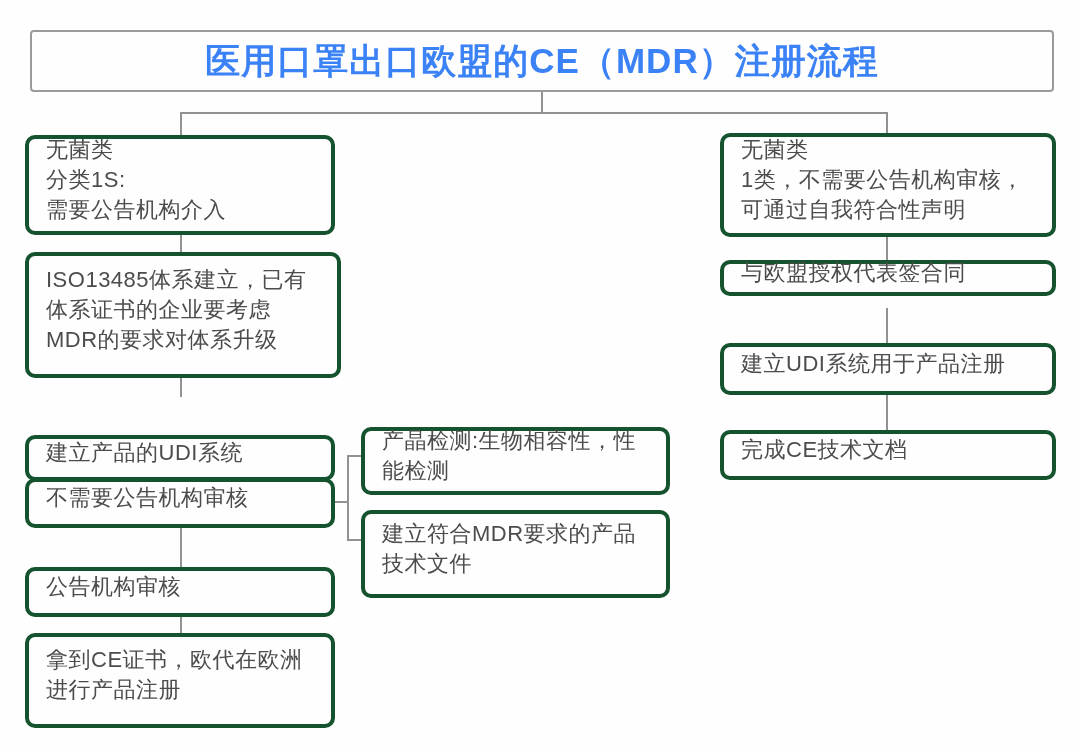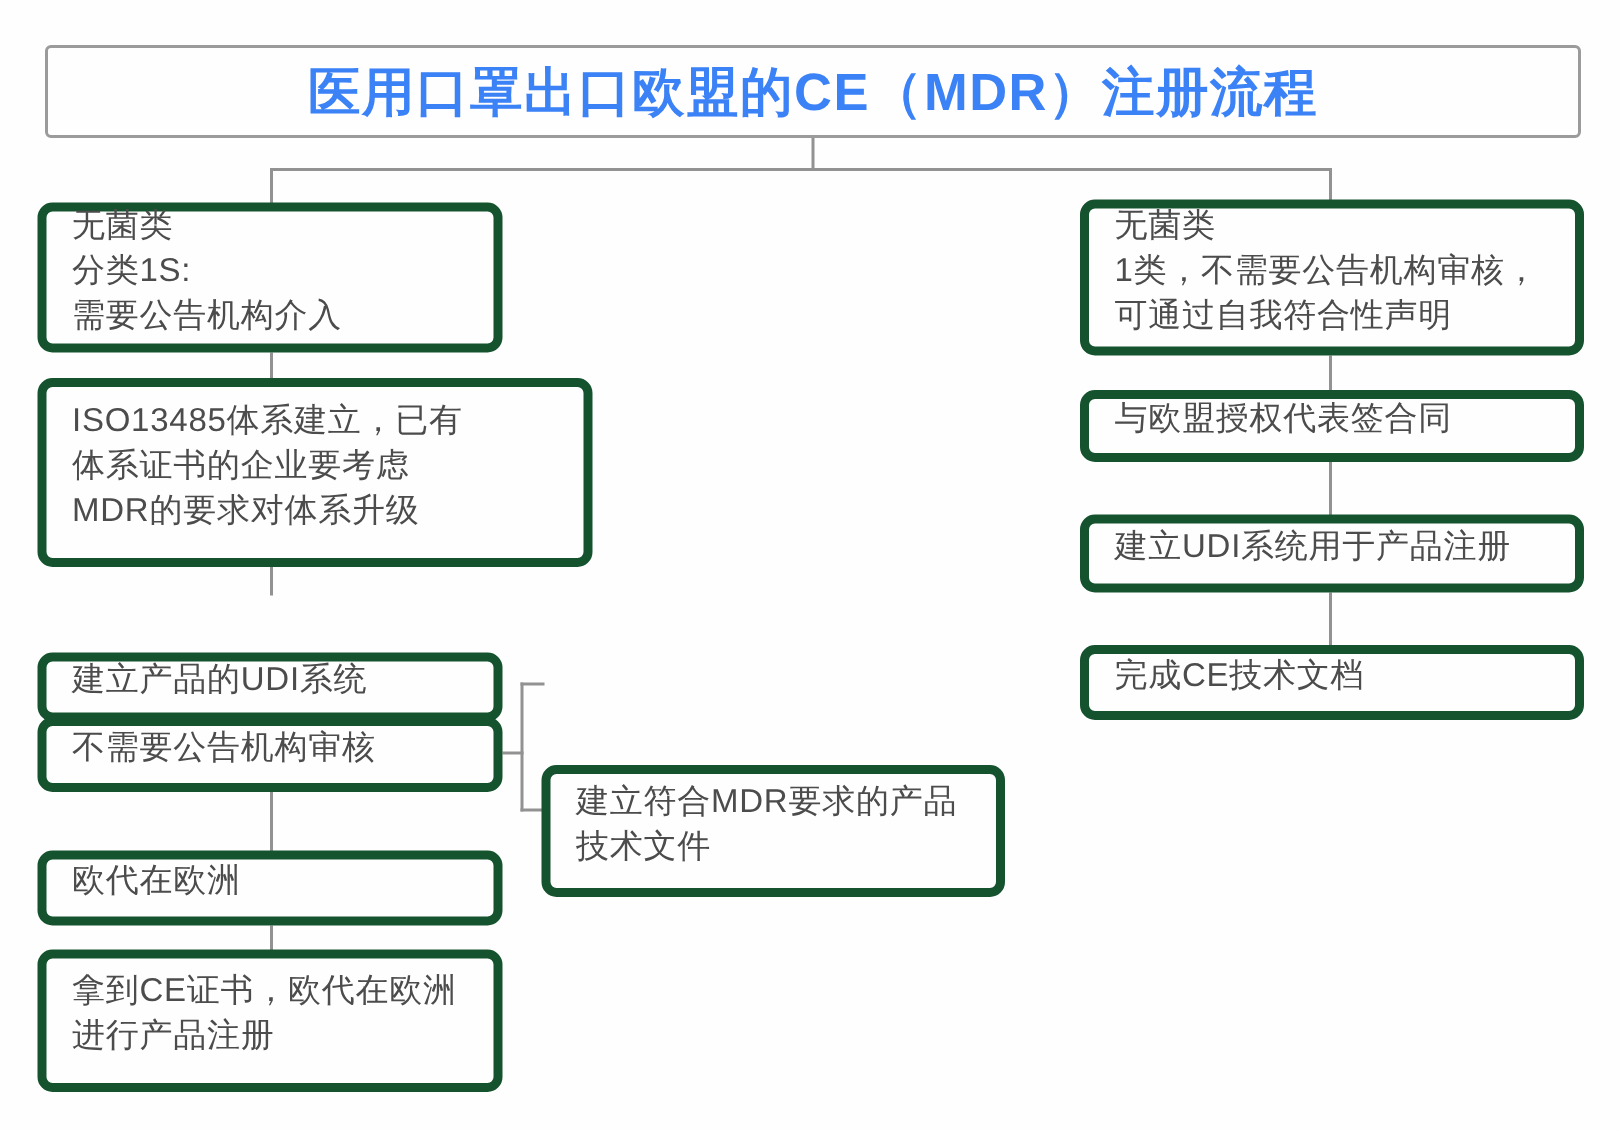--- a/index.html
+++ b/index.html
@@ -11,21 +11,21 @@
   .canvas {
     position: relative;
     width: 1080px;
     height: 753px;
     background: #fefefe;
     overflow: hidden;
   }
   .node {
     position: absolute;
     box-sizing: border-box;
-    border: 6px solid #14532d;
+    border: 4px solid #14532d;
     border-radius: 10px;
     background: #fefefe;
     color: #4c4c4c;
     font-size: 22px;
     line-height: 30px;
     letter-spacing: 0.5px;
     display: flex;
     align-items: center;
     padding: 4px 10px 15px 17px;
     white-space: pre-line;
@@ -40,31 +40,31 @@
     color: #3b82f6;
     font-size: 35px;
     font-weight: bold;
     letter-spacing: 1px;
     display: flex;
     align-items: center;
     justify-content: center;
   }
   
   #node-l1 { left: 25px;  top: 135px; width: 310px; height: 100px; }
-  #node-l2 { left: 25px;  top: 252px; width: 370px; height: 126px; }
+  #node-l2 { left: 25px;  top: 252px; width: 316px; height: 126px; }
   #node-l3 { left: 25px;  top: 395px; width: 310px; height: 46px; margin-top: 40px;  }
   #node-l4 { left: 25px;  top: 478px; width: 310px; height: 50px;  }
   #node-l5 { left: 25px;  top: 567px; width: 310px; height: 50px;  }
   #node-l6 { left: 25px;  top: 633px; width: 310px; height: 95px;  }
   
   #node-m1 { left: 361px; top: 427px; width: 309px; height: 68px;  }
   #node-m2 { left: 361px; top: 510px; width: 309px; height: 88px;  }
   
   #node-r1 { left: 720px; top: 133px; width: 336px; height: 104px; }
-  #node-r2 { left: 720px; top: 260px; width: 336px; height: 48px;  }
+  #node-r2 { left: 720px; top: 260px; width: 336px; height: 36px;  }
   #node-r3 { left: 720px; top: 343px; width: 336px; height: 52px;  }
   #node-r4 { left: 720px; top: 430px; width: 336px; height: 50px;  }
   
   .conn { position: absolute; background: #929292; }
   .conn.v { width: 2px; }
   .conn.h { height: 2px; }
 </style>
 </head>
 <body>
 
@@ -104,27 +104,31 @@
 体系证书的企业要考虑
 MDR的要求对体系升级</span>
   </div>
   <div class="node" id="node-l3">
     <span>建立产品的UDI系统</span>
   </div>
   <div class="node" id="node-l4">
     <span>不需要公告机构审核</span>
   </div>
   <div class="node" id="node-l5">
-    <span>欧代在欧洲</span>
+    <span>公告机构审核</span>
   </div>
   <div class="node" id="node-l6">
     <span>拿到CE证书，欧代在欧洲
 进行产品注册</span>
   </div>
 
+  <div class="node" id="node-m1">
+    <span>产晶检测:生物相容性，性
+能检测</span>
+  </div>
   <div class="node" id="node-m2">
     <span>建立符合MDR要求的产品
 技术文件</span>
   </div>
 
   <div class="node" id="node-r1">
     <span>无菌类
 1类，不需要公告机构审核，
 可通过自我符合性声明</span>
   </div>

